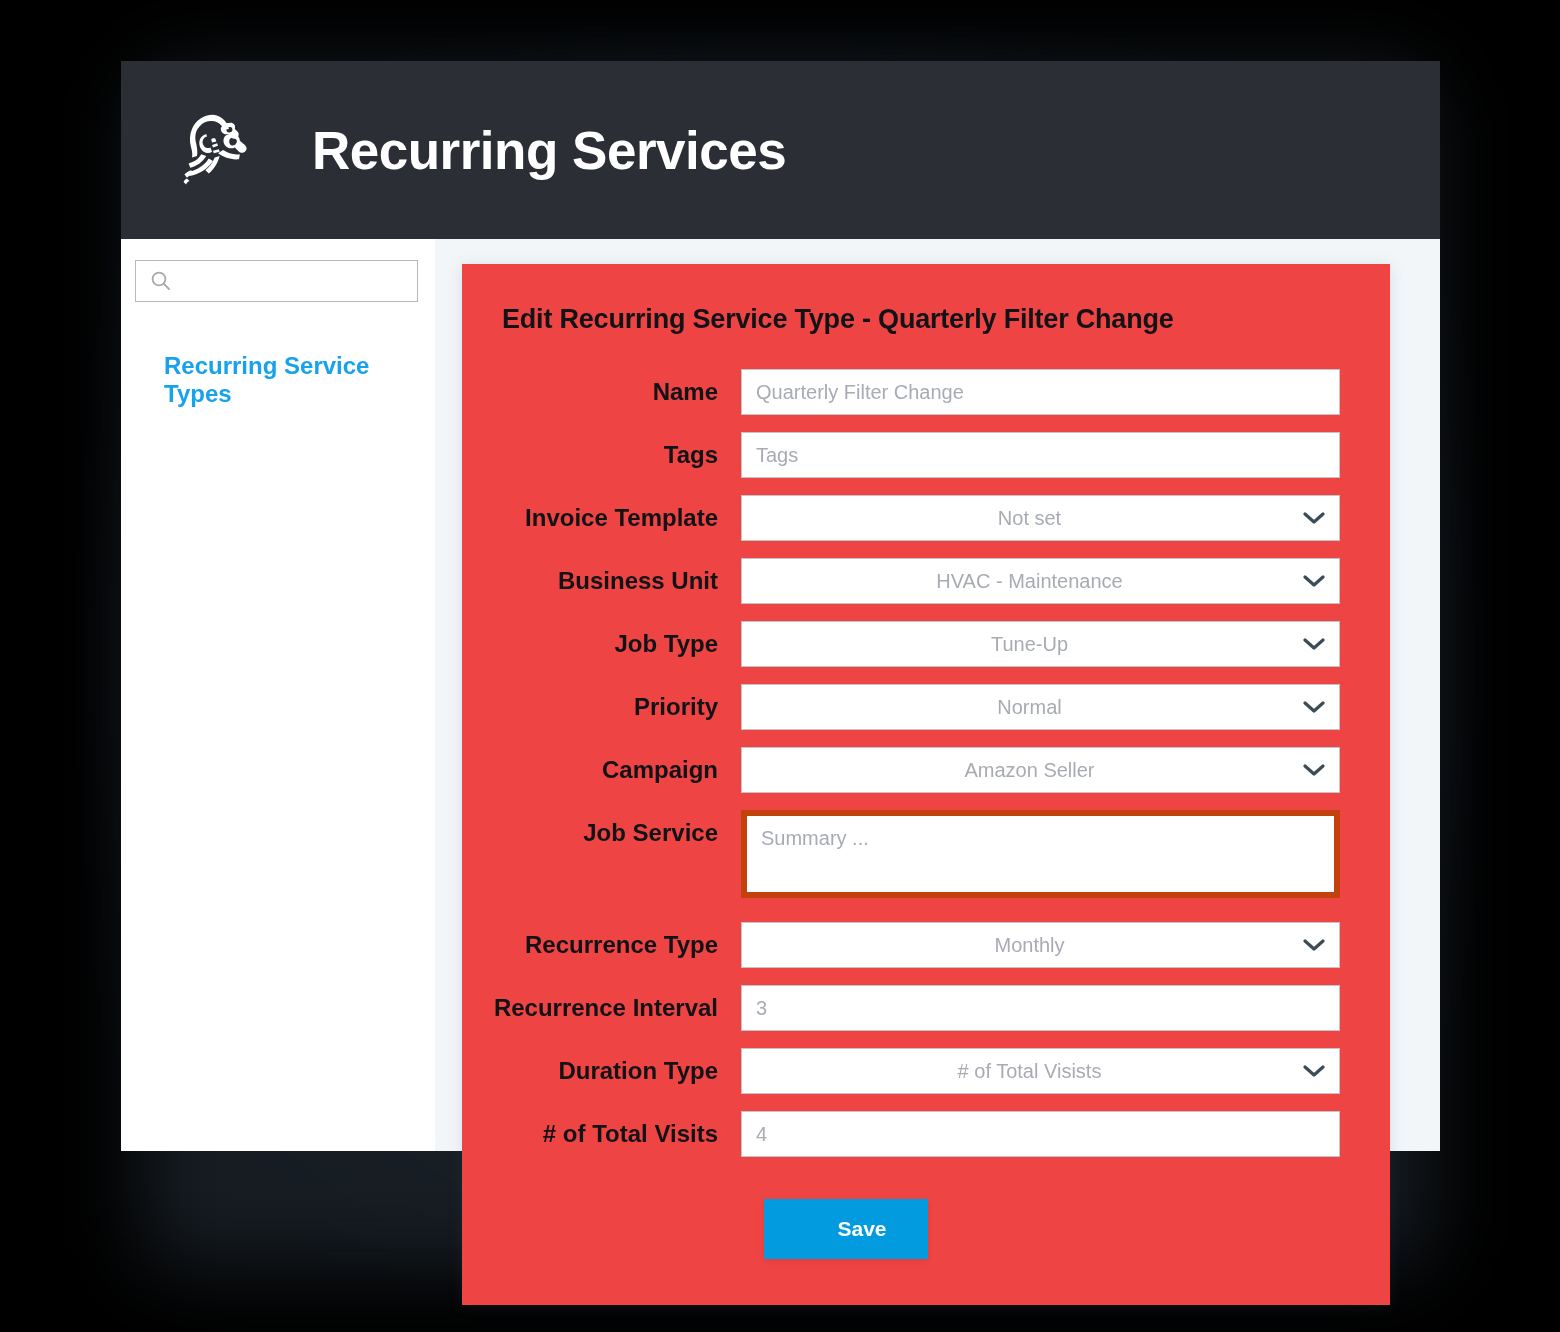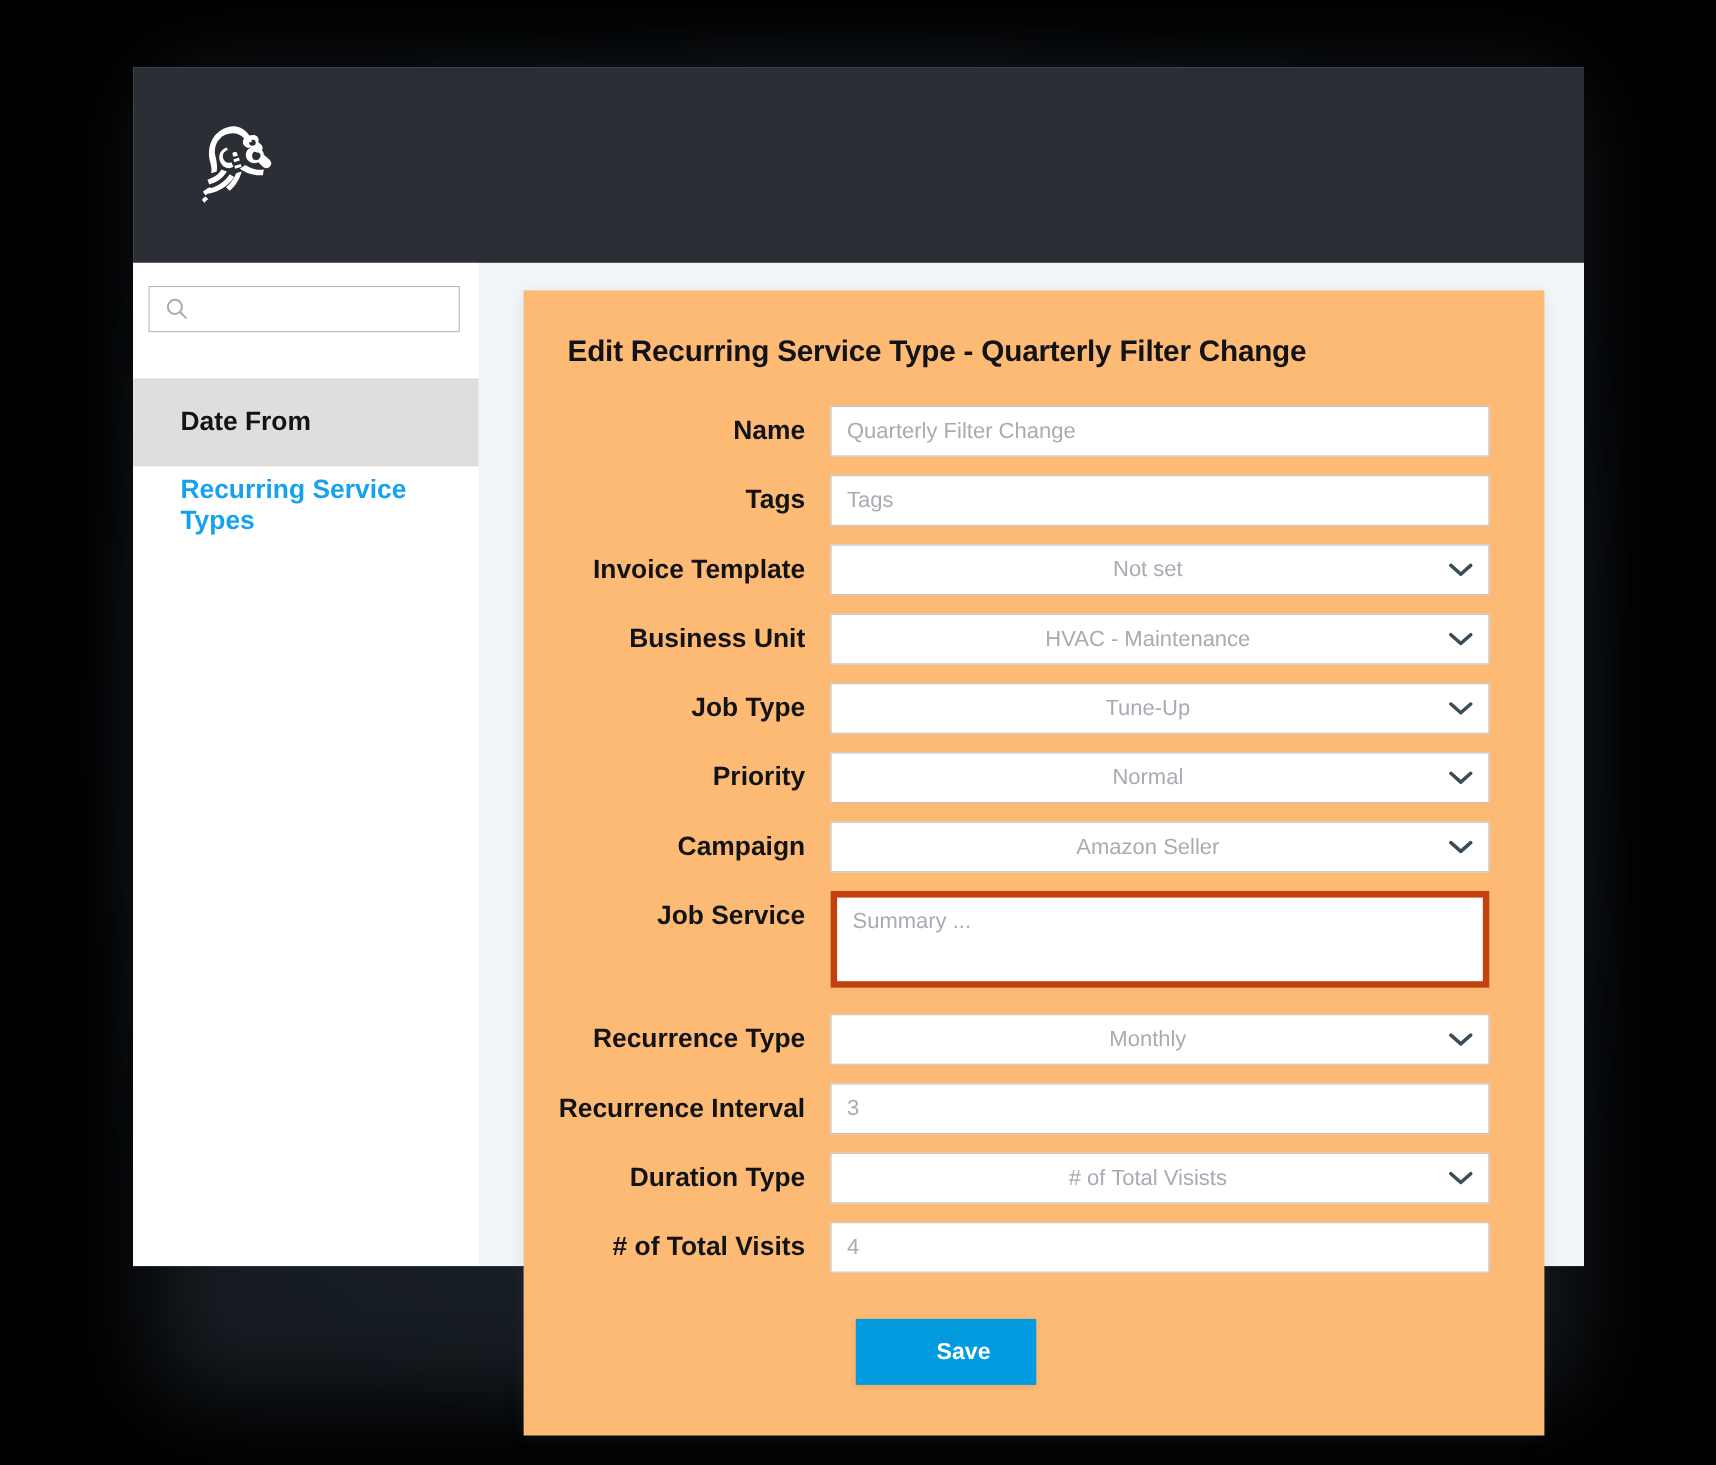--- a/index.html
+++ b/index.html
@@ -139,25 +139,25 @@
 
   
   .main-area {
     flex: 1;
     position: relative;
   }
 
   
   .form-card {
     position: absolute;
-    left: 476px;
+    left: 462px;
     top: 264px;
     width: 928px;
     height: 1041px;
-    background: #fdba74;
+    background: #ef4444;
     box-shadow: 0 2px 14px rgba(80,95,110,0.14);
     padding: 40px 0 0 0;
     z-index: 5;
   }
 
   .card-title {
     font-size: 27px;
     font-weight: bold;
     color: #111316;
     padding-left: 40px;
@@ -277,39 +277,37 @@
         <path d="M44 36c-1 0-2 1-2 2l1 3 5-1-1-3c0-1-2-1-3-1z m-1 8l1 3 6-2-1-3-6 2z m1 7l1 3 7-2-1-3-7 2z"></path>
         <path d="M58 34c-2 3-2 7 0 10 3 4 8 5 12 3l5 5c2 2 6 2 8-1 2-2 1-5-1-7l-6-5c0-4-3-7-7-8-4-1-8 0-11 3z m6 3c2-2 5-2 7 0 2 1 2 4 0 6-1 2-4 2-6 1-2-2-2-5-1-7z"></path>
         <path d="M30 55c-3 6-9 9-15 11l2 5c8-2 15-7 19-14l-6-2z"></path>
         <path d="M39 60c-5 8-14 14-24 16l1 5c12-2 22-9 28-18l-5-3z"></path>
         <path d="M52 57l-6 2c-2 6-6 11-11 15l4 4c6-5 11-13 13-21z"></path>
         <path d="M56 50c6 4 13 6 20 5l-1 6c-9 1-18-2-25-7l6-4z"></path>
         <path d="M18 74c-3 1-6 3-8 5l3 4c2-2 5-4 8-5l-3-4z"></path>
         <path d="M13 84c-2 1-3 2-4 4l3 3c1-2 2-3 4-4l-3-3z"></path>
       </g>
     </svg>
+    <div class="app-title">Recurring Services</div>
   </div>
 
   <div class="app-body">
 
     <div class="sidebar">
       <div class="search-wrap">
         <div class="search-box">
           <svg width="24" height="24" viewBox="0 0 24 24">
             <circle cx="10" cy="10" r="6.4" fill="none" stroke="#A9A9A9" stroke-width="1.8"></circle>
             <line x1="14.6" y1="14.6" x2="20" y2="20" stroke="#A9A9A9" stroke-width="1.8" stroke-linecap="round"></line>
           </svg>
           <input class="search-field" type="text" value="" placeholder="" style="">
         </div>
       </div>
 
       <div class="nav-list">
-        <div class="nav-item active">
-          <span>Date From</span>
-        </div>
         <div class="nav-item link">
           <span>Recurring Service Types</span>
         </div>
       </div>
     </div>
 
     <div class="main-area"></div>
   </div>
 </div>
 

